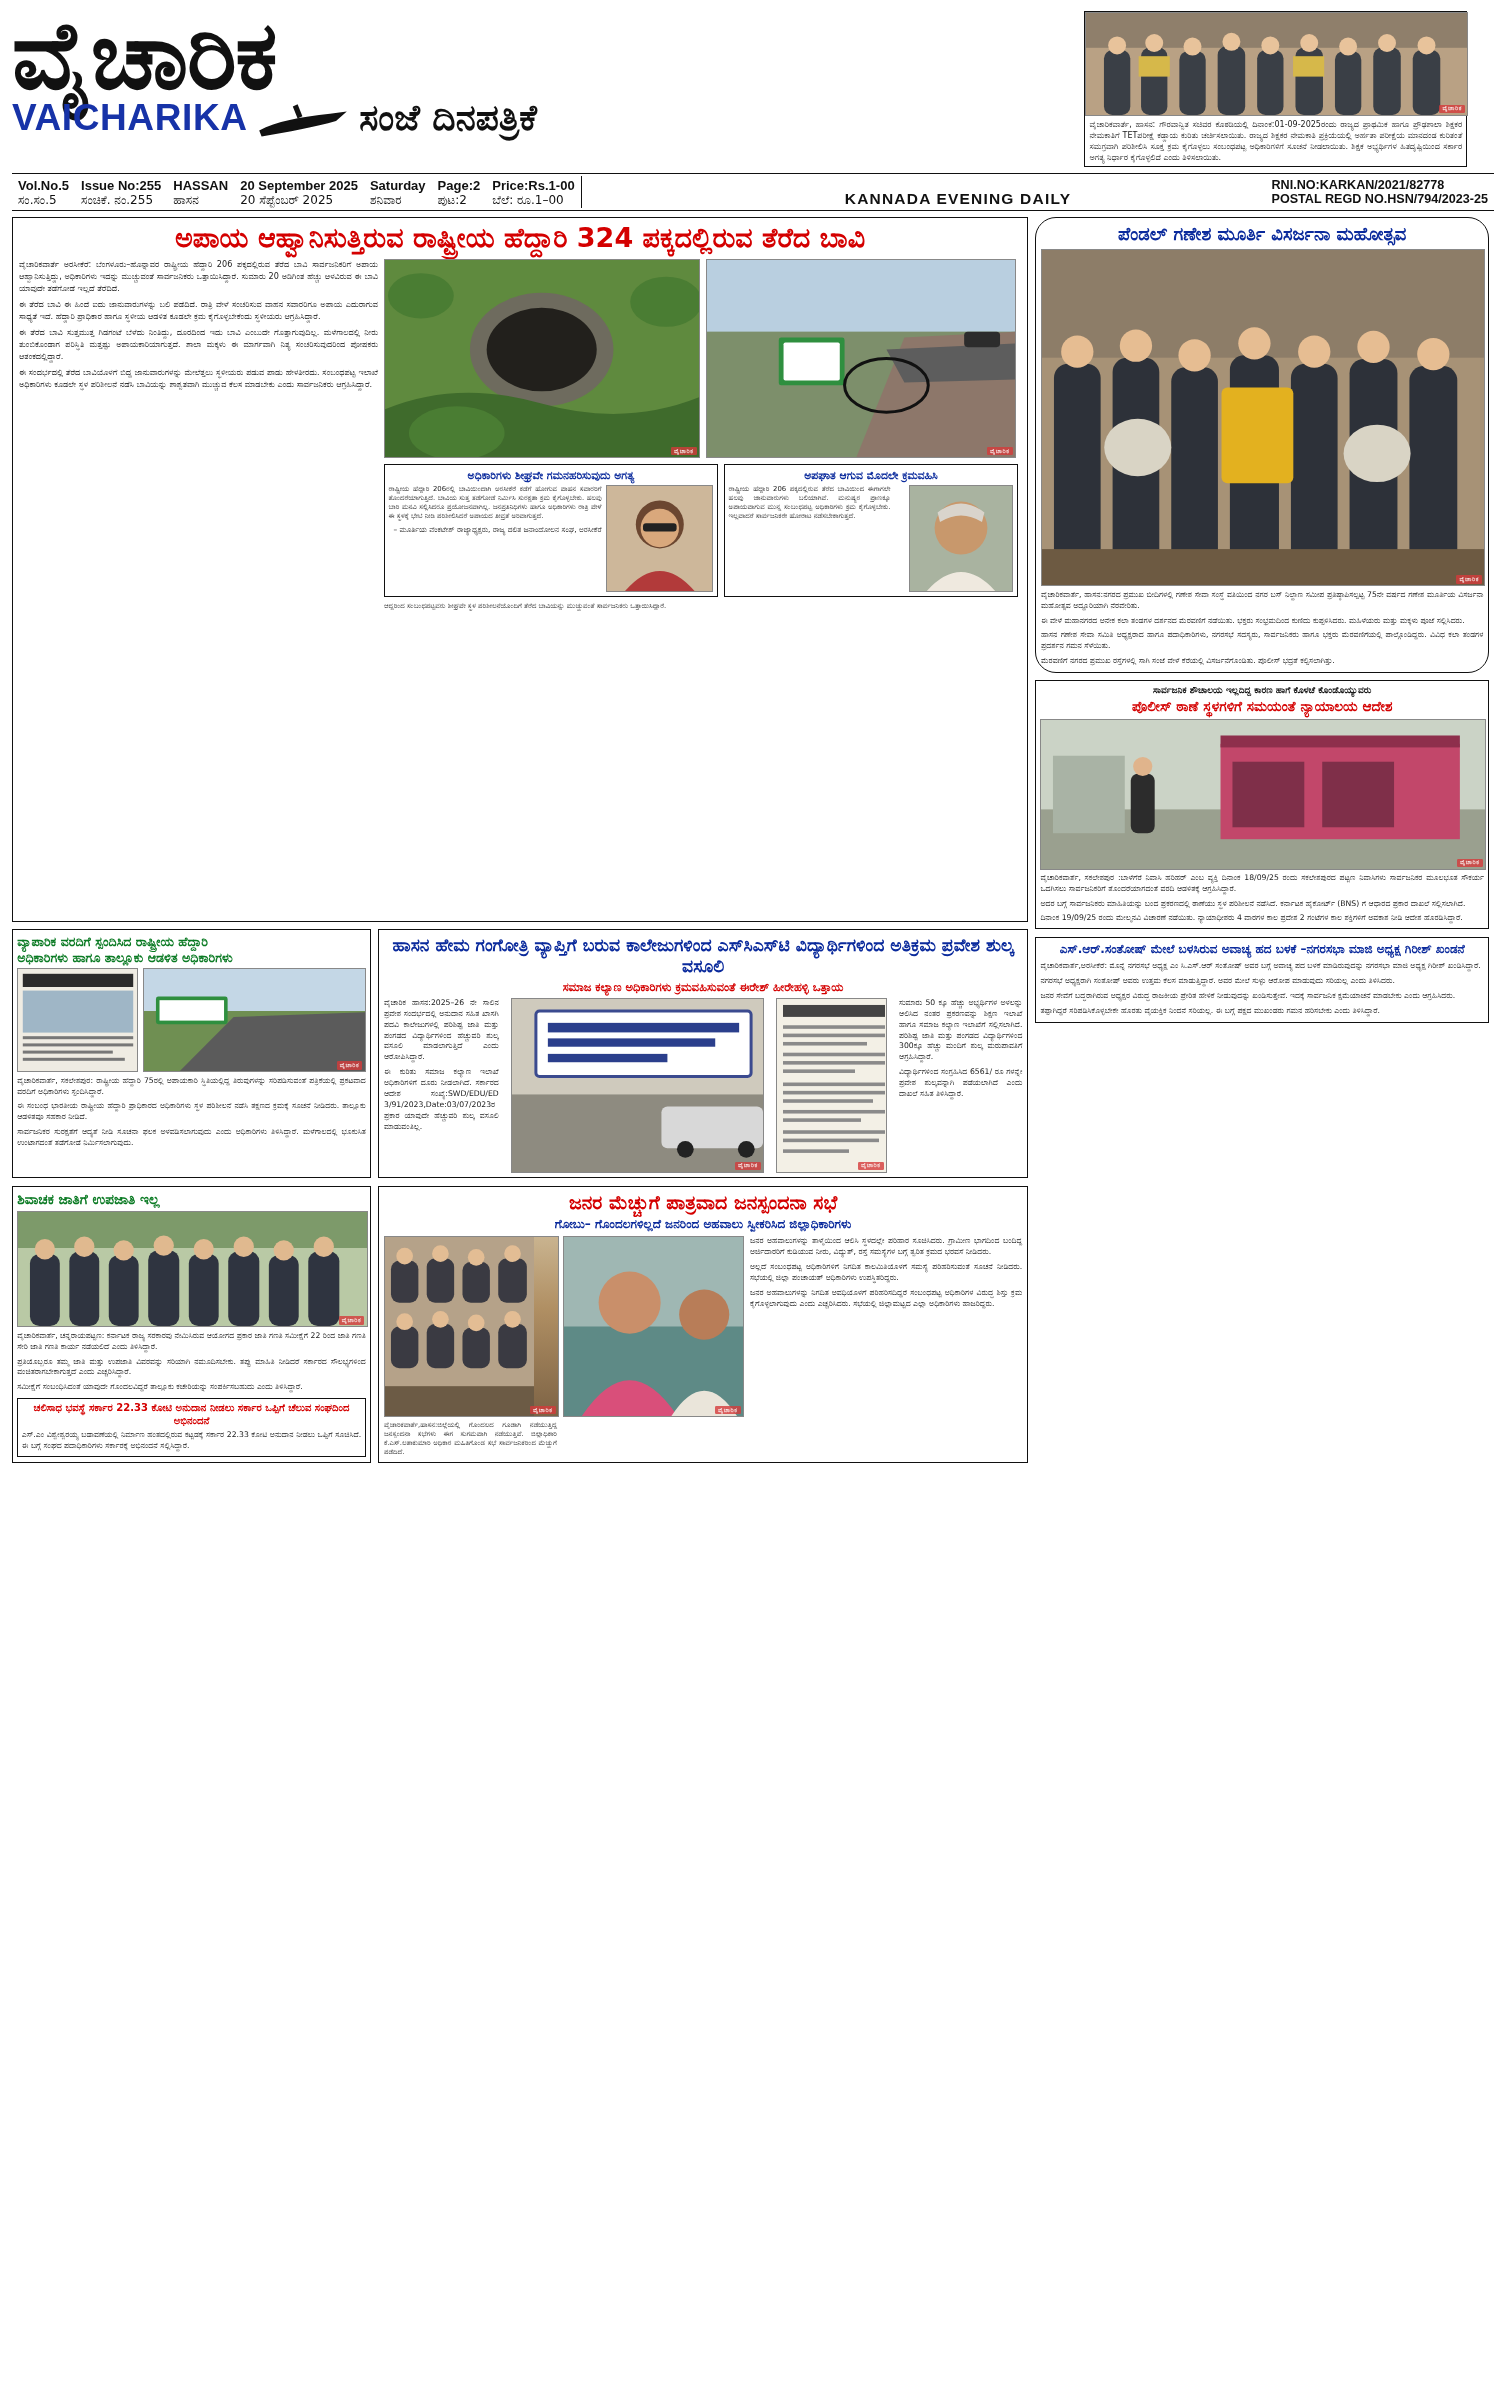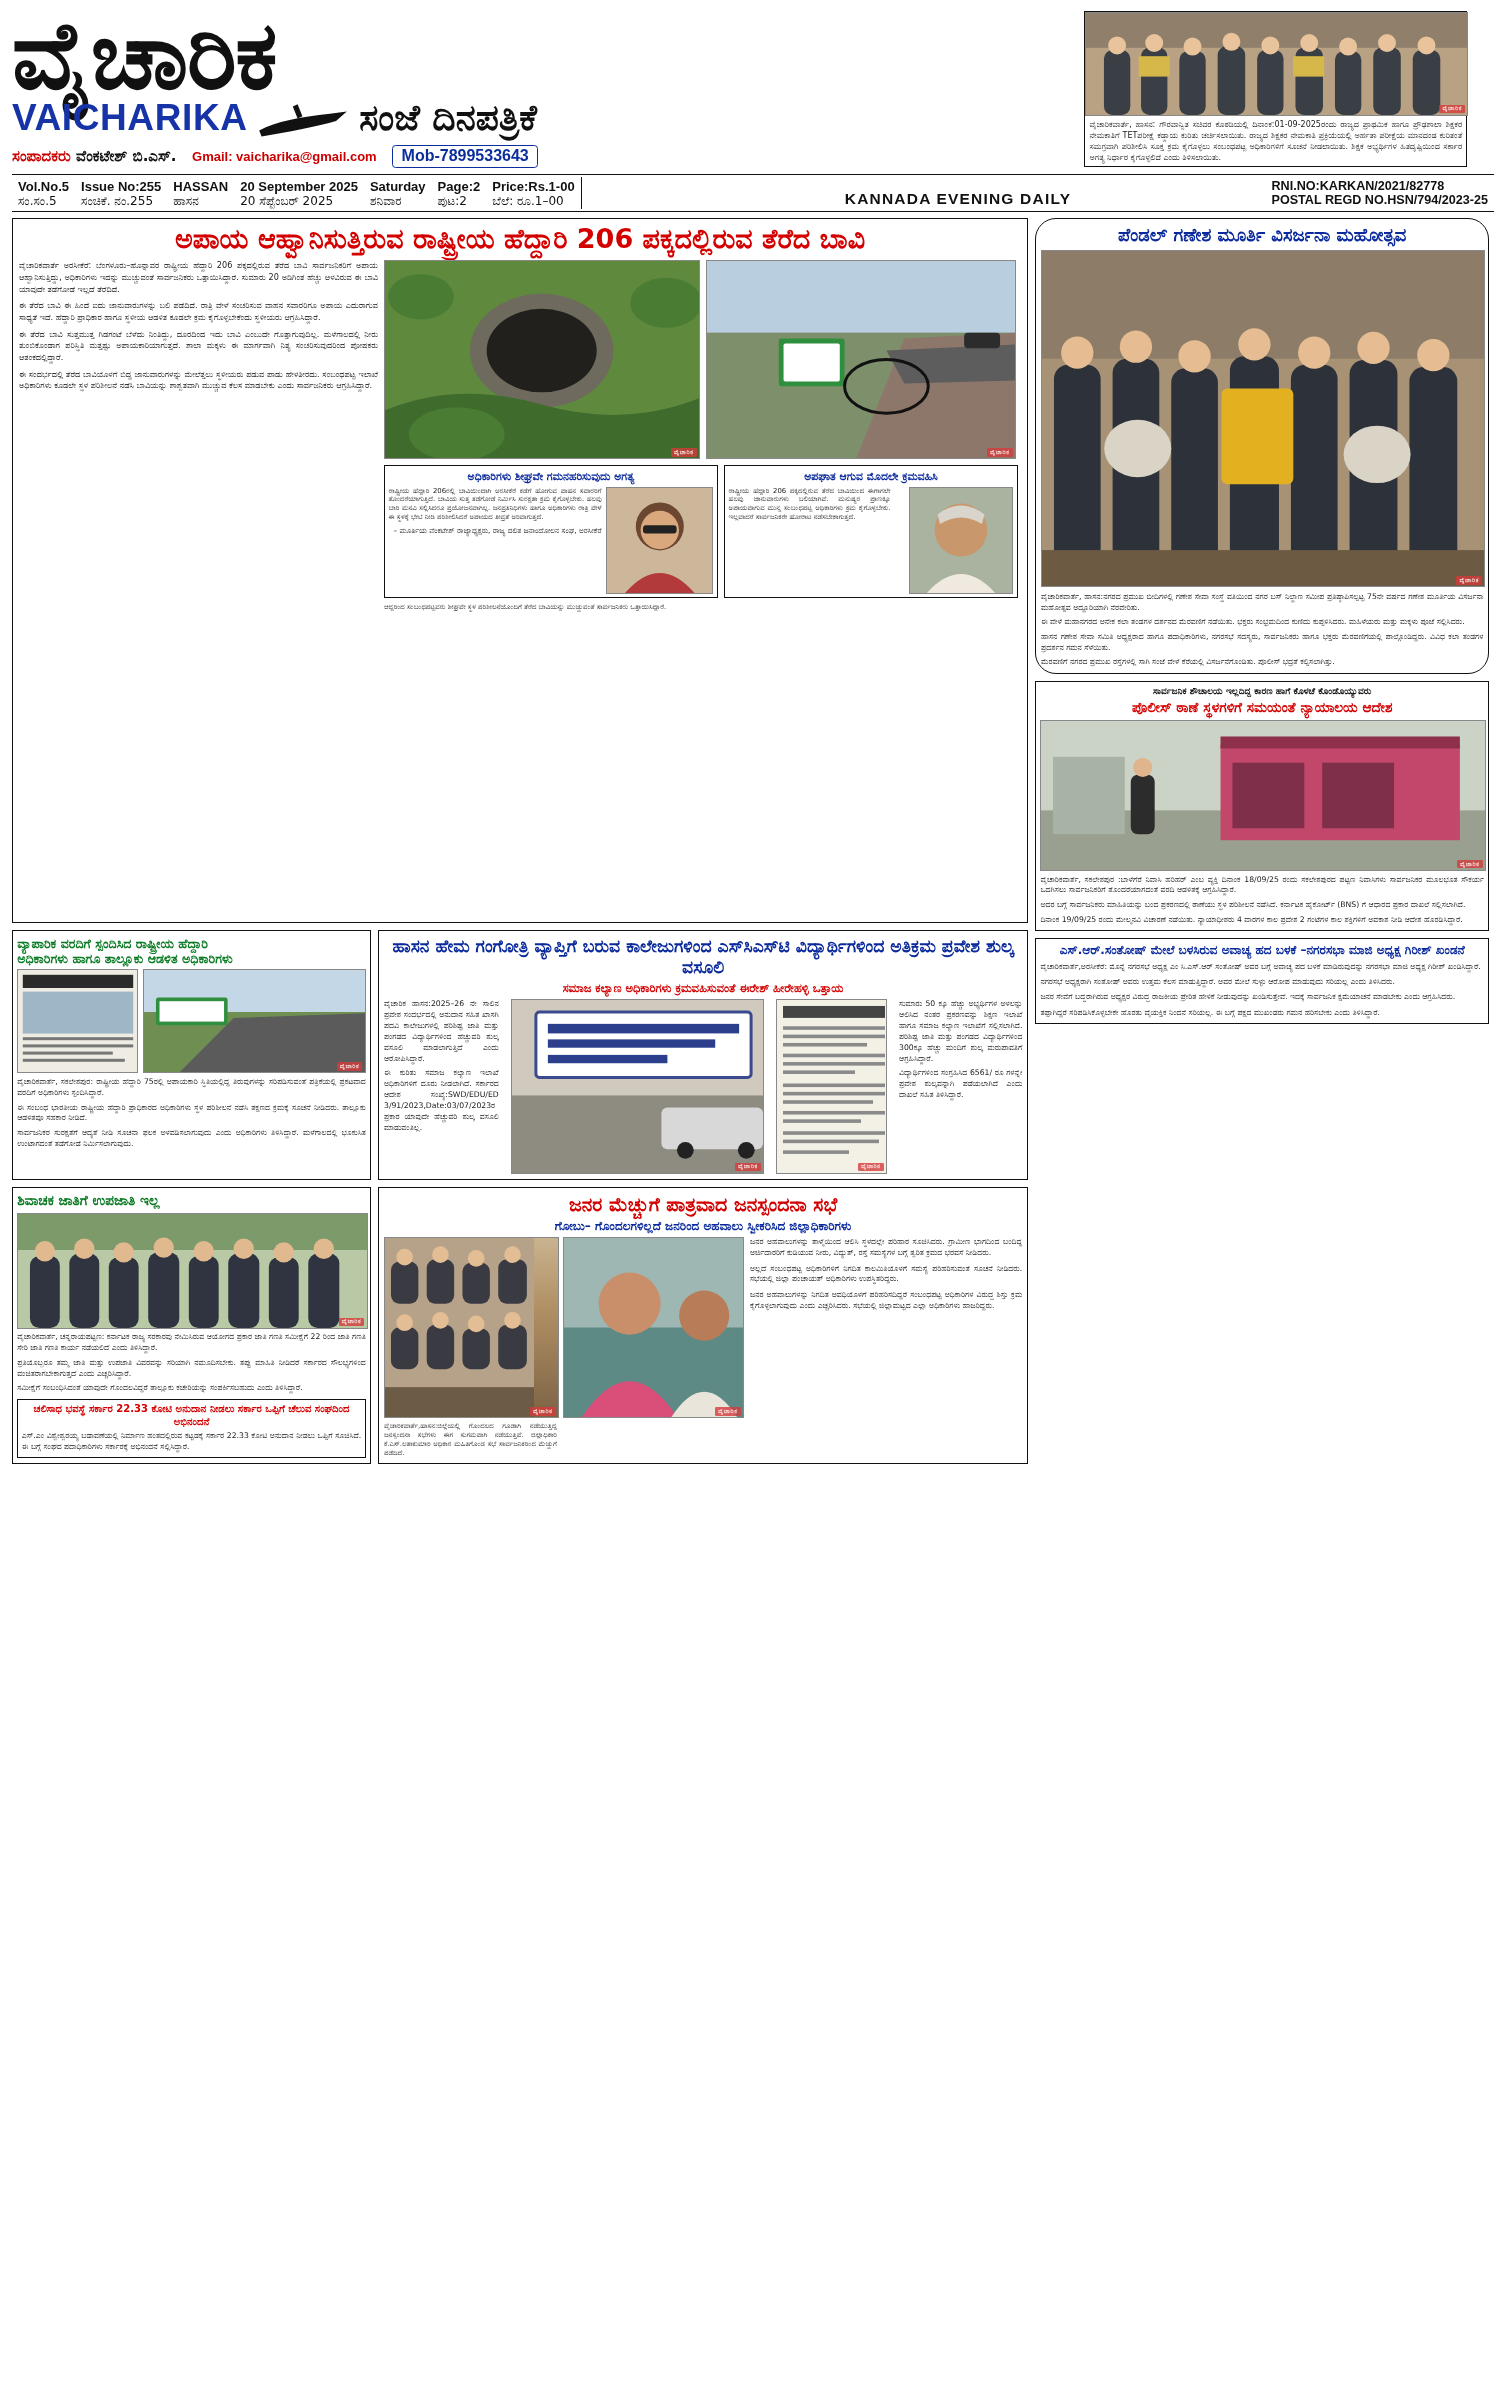--- a/index.html
+++ b/index.html
@@ -112,28 +112,20 @@
       <div class="kannada-evening">KANNADA EVENING DAILY</div>
       <div class="logo-row2">
         <div class="logo-latin">VAICHARIKA</div>
         <div class="pen-icon">
           <svg width="90" height="36" viewBox="0 0 150 60">
             <path d="M2 46 C30 30, 70 24, 120 18 L148 14 L130 30 C96 40, 50 48, 6 56 Z" fill="#111"></path>
             <path d="M58 6 L66 2 L74 22 L66 26 Z" fill="#111"></path>
           </svg>
         </div>
         <div class="logo-sub">ಸಂಜೆ ದಿನಪತ್ರಿಕೆ</div>
-      </div>
-      <div class="mast-credits">
-        <div class="editor">
-          <span class="red">ಸಂಪಾದಕರು</span>
-          <span>ವೆಂಕಟೇಶ್ ಬಿ.ಎಸ್.</span>
-        </div>
-        <div class="gmail">Gmail: vaicharika@gmail.com</div>
-        <div class="mob">Mob-7899533643</div>
       </div>
     </div>
 
     <div class="mast-right box">
       <div class="mr-photo ph crowd">
         <svg width="383" height="102" viewBox="0 0 640 170" preserveAspectRatio="none">
           <rect width="640" height="170" fill="#b9a184"></rect>
           <rect x="0" y="0" width="640" height="58" fill="#8f7f6b"></rect>
           <g fill="#3a3f46">
             <rect x="30" y="62" width="44" height="108" rx="14"></rect>
@@ -202,21 +194,21 @@
       <div class="ib-en">RNI.NO:KARKAN/2021/82778</div>
       <div class="ib-en">POSTAL REGD NO.HSN/794/2023-25</div>
     </div>
   </div>
 
   <div class="content">
 
     <div class="col-main">
 
       <div class="box lead-box" style="height:705px;">
-        <div class="lead-h1 hl-red">ಅಪಾಯ ಆಹ್ವಾನಿಸುತ್ತಿರುವ ರಾಷ್ಟ್ರೀಯ ಹೆದ್ದಾರಿ 206 ಪಕ್ಕದಲ್ಲಿರುವ ತೆರೆದ ಬಾವಿ</div>
+        <div class="lead-h1 hl-red">ಅಪಾಯ ಆಹ್ವಾನಿಸುತ್ತಿರುವ ರಾಷ್ಟ್ರೀಯ ಹೆದ್ದಾರಿ 324 ಪಕ್ಕದಲ್ಲಿರುವ ತೆರೆದ ಬಾವಿ</div>
 
         <div class="flex" style="gap:6px;margin-top:6px;">
           <div style="width:359px;">
             <div class="body-txt">ವೈಚಾರಿಕವಾರ್ತೆ ಅರಸೀಕೆರೆ: ಬೆಂಗಳೂರು–ಹೊನ್ನಾವರ ರಾಷ್ಟ್ರೀಯ ಹೆದ್ದಾರಿ 206 ಪಕ್ಕದಲ್ಲಿರುವ ತೆರೆದ ಬಾವಿ ಸಾರ್ವಜನಿಕರಿಗೆ ಅಪಾಯ ಆಹ್ವಾನಿಸುತ್ತಿದ್ದು, ಅಧಿಕಾರಿಗಳು ಇದನ್ನು ಮುಚ್ಚುವಂತೆ ಸಾರ್ವಜನಿಕರು ಒತ್ತಾಯಿಸಿದ್ದಾರೆ. ಸುಮಾರು 20 ಅಡಿಗಿಂತ ಹೆಚ್ಚು ಆಳವಿರುವ ಈ ಬಾವಿ ಯಾವುದೇ ತಡೆಗೋಡೆ ಇಲ್ಲದೆ ತೆರೆದಿದೆ.</div>
             <div class="body-txt" style="margin-top:4.8px;">ಈ ತೆರೆದ ಬಾವಿ ಈ ಹಿಂದೆ ಐದು ಜಾನುವಾರುಗಳನ್ನು ಬಲಿ ಪಡೆದಿದೆ. ರಾತ್ರಿ ವೇಳೆ ಸಂಚರಿಸುವ ವಾಹನ ಸವಾರರಿಗೂ ಅಪಾಯ ಎದುರಾಗುವ ಸಾಧ್ಯತೆ ಇದೆ. ಹೆದ್ದಾರಿ ಪ್ರಾಧಿಕಾರ ಹಾಗೂ ಸ್ಥಳೀಯ ಆಡಳಿತ ಕೂಡಲೇ ಕ್ರಮ ಕೈಗೊಳ್ಳಬೇಕೆಂದು ಸ್ಥಳೀಯರು ಆಗ್ರಹಿಸಿದ್ದಾರೆ.</div>
             <div class="body-txt" style="margin-top:4.8px;">ಈ ತೆರೆದ ಬಾವಿ ಸುತ್ತಮುತ್ತ ಗಿಡಗಂಟೆ ಬೆಳೆದು ನಿಂತಿದ್ದು, ದೂರದಿಂದ ಇದು ಬಾವಿ ಎಂಬುದೇ ಗೊತ್ತಾಗುವುದಿಲ್ಲ. ಮಳೆಗಾಲದಲ್ಲಿ ನೀರು ತುಂಬಿಕೊಂಡಾಗ ಪರಿಸ್ಥಿತಿ ಮತ್ತಷ್ಟು ಅಪಾಯಕಾರಿಯಾಗುತ್ತದೆ. ಶಾಲಾ ಮಕ್ಕಳು ಈ ಮಾರ್ಗವಾಗಿ ನಿತ್ಯ ಸಂಚರಿಸುವುದರಿಂದ ಪೋಷಕರು ಆತಂಕದಲ್ಲಿದ್ದಾರೆ.</div>
             <div class="body-txt" style="margin-top:4.8px;">ಈ ಸಂದರ್ಭದಲ್ಲಿ ತೆರೆದ ಬಾವಿಯೊಳಗೆ ಬಿದ್ದ ಜಾನುವಾರುಗಳನ್ನು ಮೇಲೆತ್ತಲು ಸ್ಥಳೀಯರು ಪಡುವ ಪಾಡು ಹೇಳತೀರದು. ಸಂಬಂಧಪಟ್ಟ ಇಲಾಖೆ ಅಧಿಕಾರಿಗಳು ಕೂಡಲೇ ಸ್ಥಳ ಪರಿಶೀಲನೆ ನಡೆಸಿ ಬಾವಿಯನ್ನು ಶಾಶ್ವತವಾಗಿ ಮುಚ್ಚುವ ಕೆಲಸ ಮಾಡಬೇಕು ಎಂದು ಸಾರ್ವಜನಿಕರು ಆಗ್ರಹಿಸಿದ್ದಾರೆ.</div>
           </div>
 
           <div style="width:634px;">

